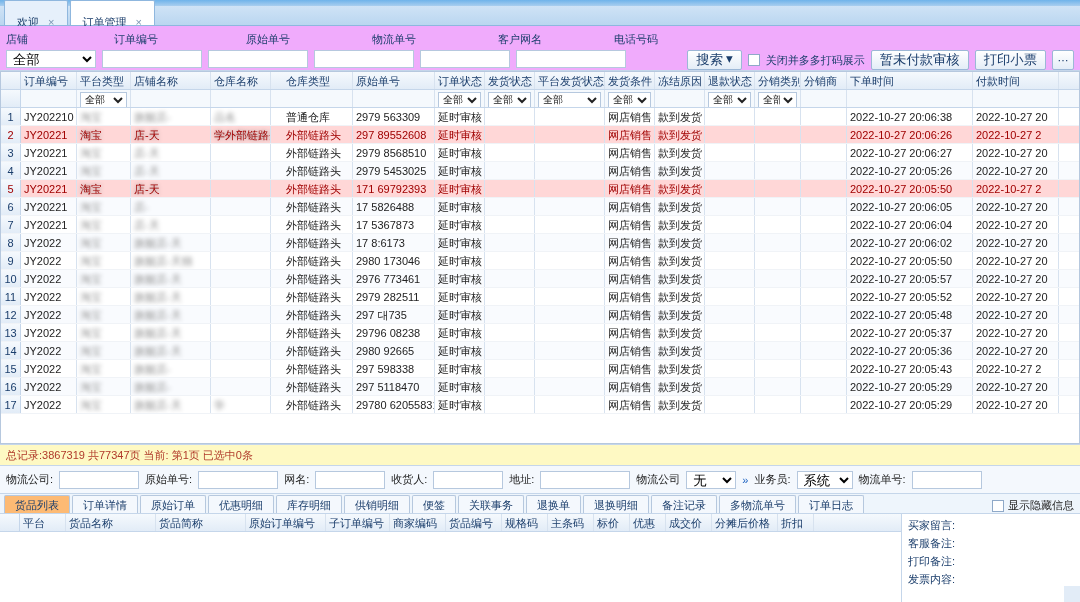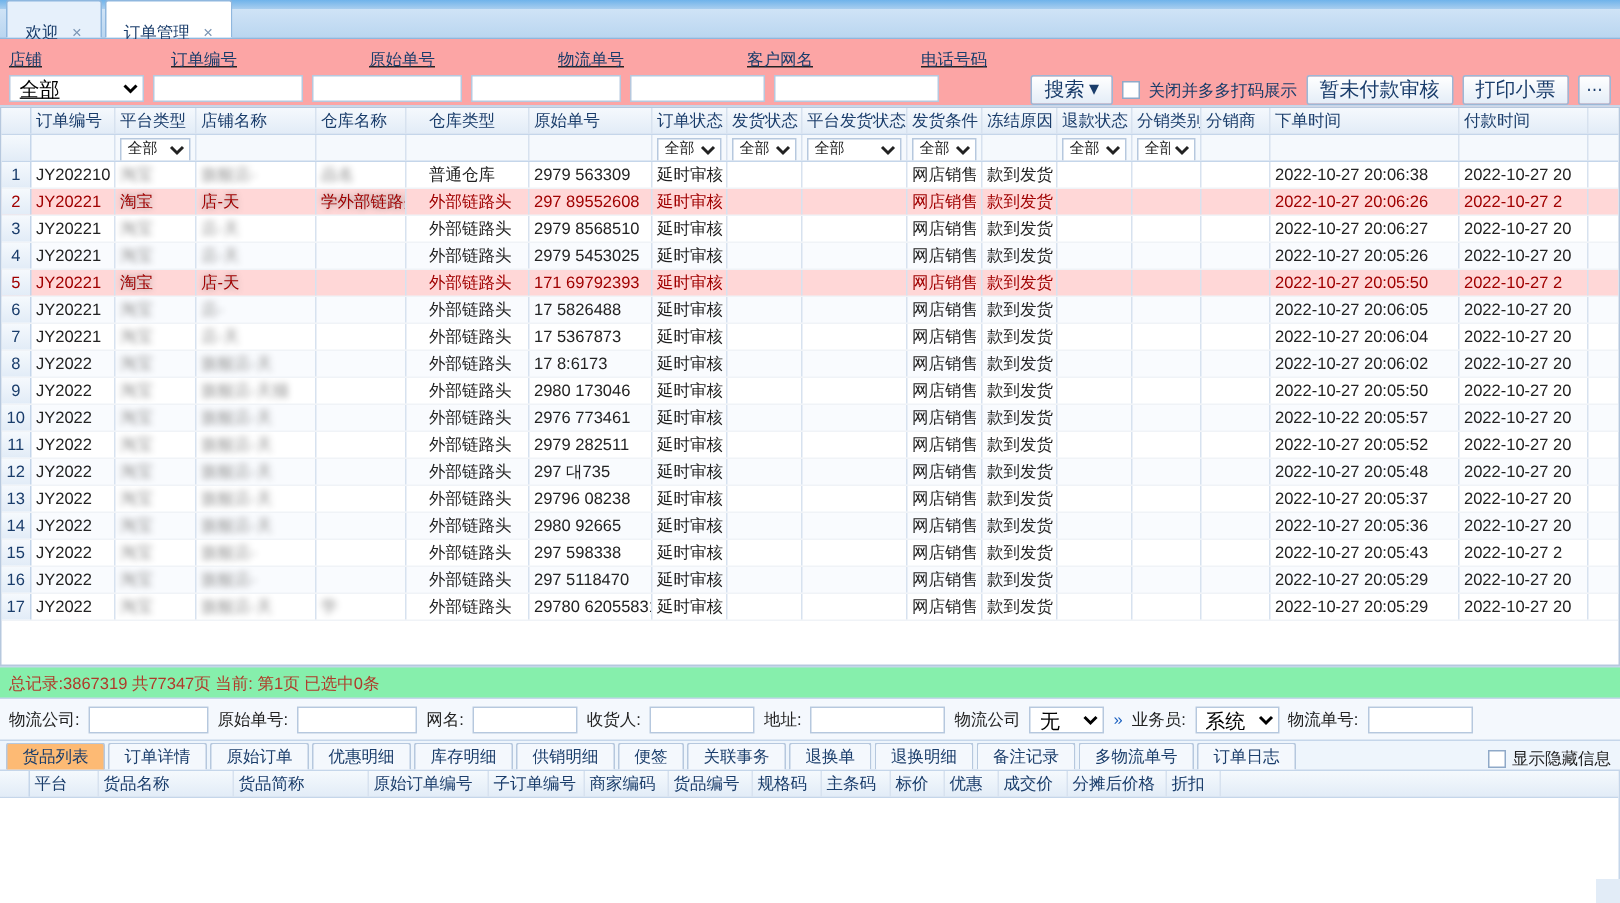--- a/index.html
+++ b/index.html
@@ -28,24 +28,23 @@
     border-radius:2px 2px 0 0;
     margin-right:2px;
     background:#e6f0fb;
     color:#1a3d6b;
   }
   .top-tab.active { background:#fff; }
   .top-tab .close { margin-left:6px; color:#7a94b3; }
   
   .filter-bar {
     position:absolute; left:0; right:0; top:26px; height:45px;
-    background:#fca5a5;
+    background:#f0abfc;
     border-bottom:1px solid #c5d6ea;
     padding:3px 6px 0 6px;
-    text-decoration:underline;
   }
   .fb-row { display:flex; align-items:center; gap:6px; height:20px; }
   .fb-label { color:#1a3d6b; min-width:36px; }
   .fb-input {
     height:18px; border:1px solid #b6c8de; background:#fff;
     width:84px; padding:0 2px;
   }
   .fb-select {
     height:18px; border:1px solid #b6c8de; background:#fff;
     width:84px; padding:0 2px;
@@ -123,21 +122,21 @@
   .grid-row.alt { background:#f9fbfe; }
   .grid-row.hl { background:#ffd7d7; color:#a00000; }
   .grid-row.hl .gc-cell { color:#a00000; }
   .drop {
     width:100%; height:16px; border:1px solid #b6c8de; background:#fff;
     font-size:10px; color:#222;
   }
   
   .status-bar {
     position:absolute; left:0; right:0; bottom:136px; height:22px;
-    background:#86efac;
+    background:#fef9c3;
     border-top:1px solid #c5d6ea;
     border-bottom:1px solid #c5d6ea;
     display:flex; align-items:center; padding:0 6px;
     justify-content:space-between;
   }
   .status-left { color:#b03a2a; }
   .status-right { display:flex; gap:4px; align-items:center; }
   
   .filter-bar2 {
     position:absolute; left:0; right:0; bottom:108px; height:28px;
@@ -466,21 +465,21 @@
         <div class="gc-cell col-whtype">外部链路头</div>
         <div class="gc-cell col-orig">2976       773461</div>
         <div class="gc-cell col-ordstate">延时审核</div>
         <div class="gc-cell col-shipstate"></div>
         <div class="gc-cell col-platship"></div>
         <div class="gc-cell col-shipcond">网店销售</div>
         <div class="gc-cell col-freeze">款到发货</div>
         <div class="gc-cell col-refund"></div>
         <div class="gc-cell col-disttype"></div>
         <div class="gc-cell col-dist"></div>
-        <div class="gc-cell col-time1">2022-10-22 20:05:57</div>
+        <div class="gc-cell col-time1">2022-10-27 20:05:57</div>
         <div class="gc-cell col-time2">2022-10-27 20</div>
       </div>
       <div class="grid-row">
         <div class="rownum gc-cell">11</div>
         <div class="gc-cell col-orderid">JY2022</div>
         <div class="gc-cell col-plattype blurred">淘宝</div>
         <div class="gc-cell col-shopname blurred">旗舰店-天</div>
         <div class="gc-cell col-warehouse blurred"></div>
         <div class="gc-cell col-whtype">外部链路头</div>
         <div class="gc-cell col-orig">2979       282511</div>
@@ -669,15 +668,21 @@
       <div class="gh-cell" style="width:56px">货品编号</div>
       <div class="gh-cell" style="width:46px">规格码</div>
       <div class="gh-cell" style="width:46px">主条码</div>
       <div class="gh-cell" style="width:36px">标价</div>
       <div class="gh-cell" style="width:36px">优惠</div>
       <div class="gh-cell" style="width:46px">成交价</div>
       <div class="gh-cell" style="width:66px">分摊后价格</div>
       <div class="gh-cell" style="width:36px">折扣</div>
     </div>
   </div>
+  <div class="remarks">
+    <div>买家留言:</div>
+    <div>客服备注:</div>
+    <div>打印备注:</div>
+    <div>发票内容:</div>
+  </div>
 </div>
 
 <div class="scroll-corner"></div>
 
 </body></html>

